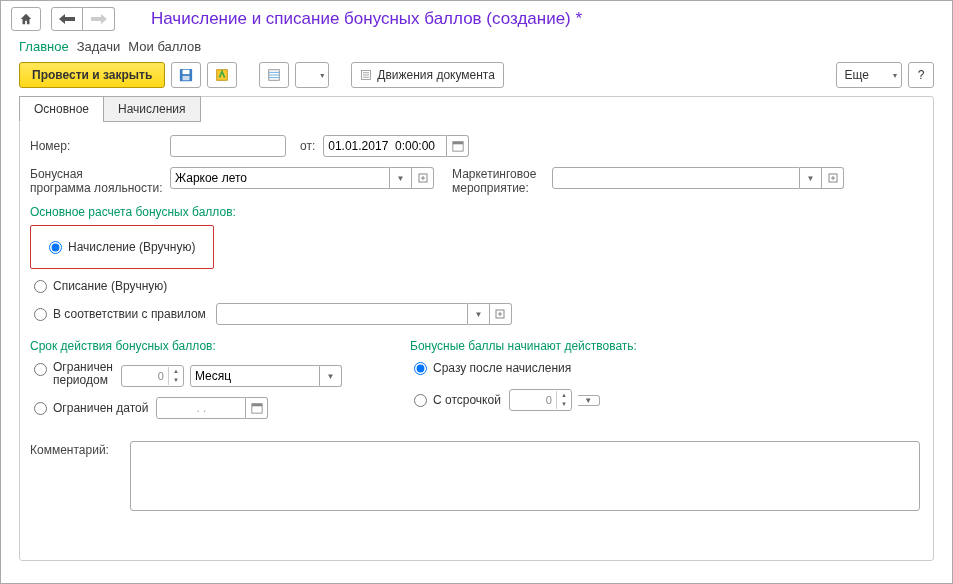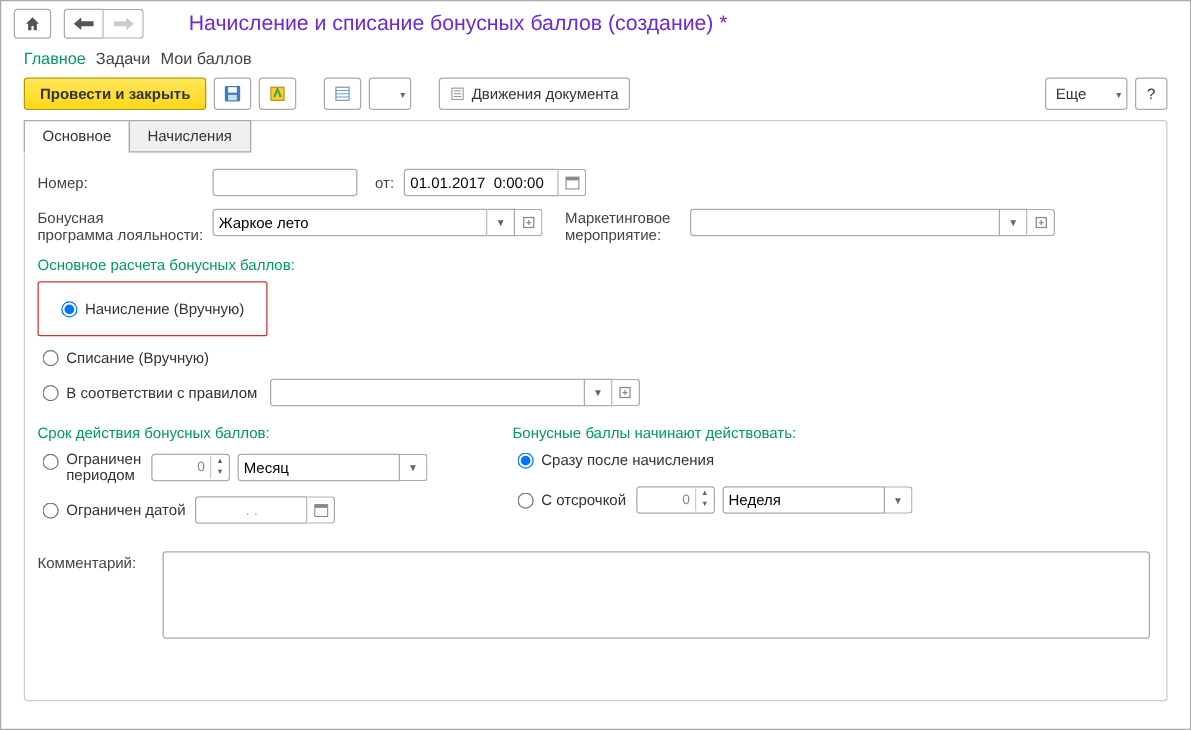--- a/index.html
+++ b/index.html
@@ -362,21 +362,21 @@
                 <rect x="1" y="1" width="8" height="8" fill="none" stroke="#888"></rect>
                 <path d="M3 5 L7 5 M5 3 L5 7" stroke="#888"></path>
               </svg>
           </div>
         </div>
       </div>
 
       <div class="two-col" style="margin-top:6px">
         <div class="col" style="width:340px">
           <div class="section-header">Срок действия бонусных баллов:</div>
-          <div class="radio-row" style="margin-top:0;align-items:center">
+          <div class="radio-row" style="margin-top:0;align-items:flex-end">
             <label style="display:flex;align-items:flex-start;margin-right:8px">
               <input type="radio" name="validity" style="margin-top: 2px;">
               <span style="line-height:13px"><span>Ограничен</span><br><span>периодом</span></span>
             </label>
             <div class="spinner">
               <div class="val">0</div>
               <div class="spinbtns">
                   <span>▲</span>
                   <span>▼</span>
                 </div>
@@ -419,21 +419,20 @@
             </label>
             <div class="spinner">
               <div class="val">0</div>
               <div class="spinbtns">
                   <span>▲</span>
                   <span>▼</span>
                 </div>
             </div>
             <div style="width:6px"></div>
             <div class="input-group">
-              <input class="input select-sm" value="Неделя" style="">
               <div class="addon">
                   <span style="font-size:8px;color:#666">▼</span>
                 </div>
             </div>
           </div>
         </div>
       </div>
 
       <div class="row" style="margin-top:16px;align-items:flex-start">
         <div class="label" style="width:100px;padding-top:2px">Комментарий:</div>

